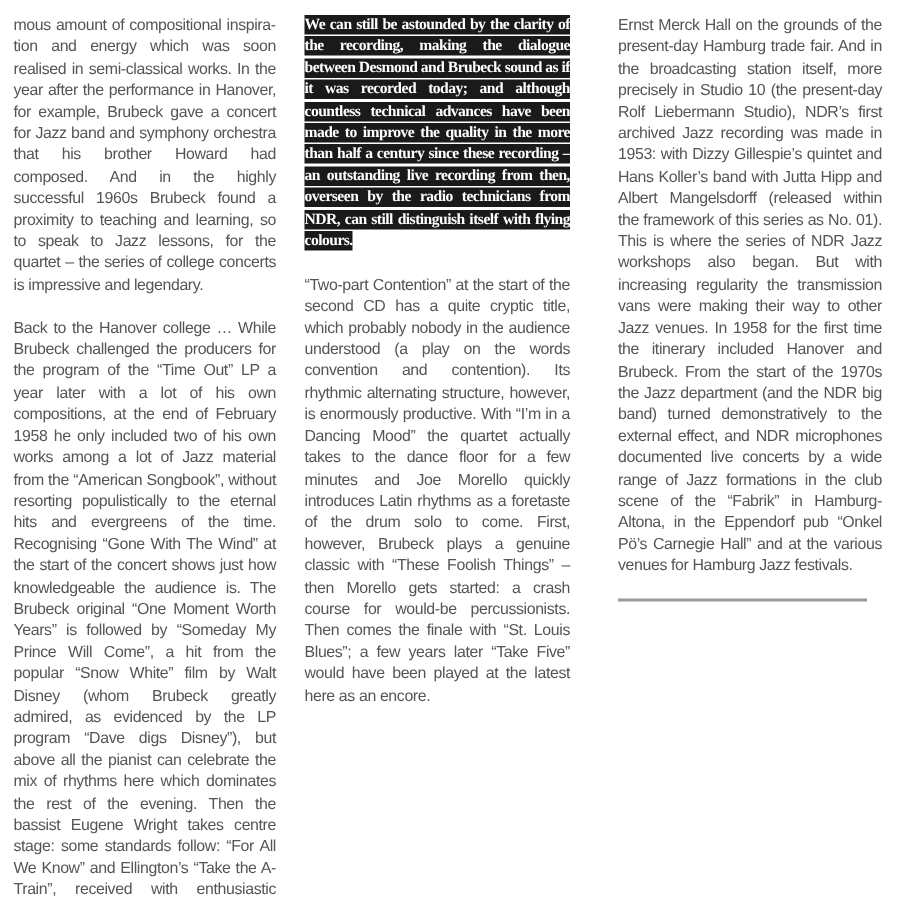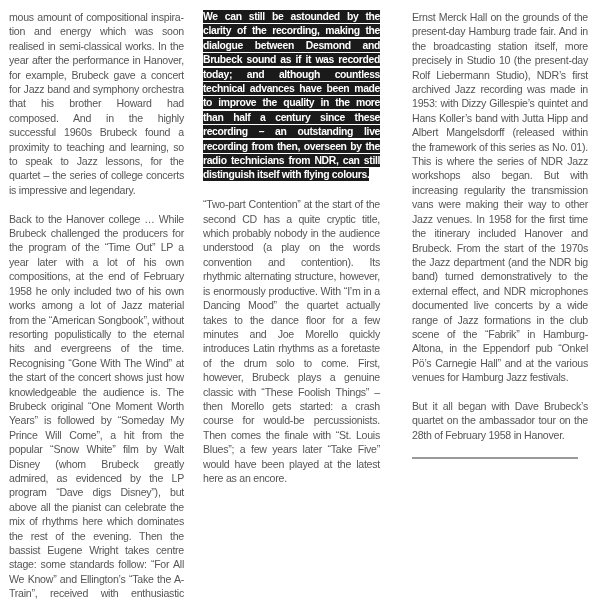--- a/index.html
+++ b/index.html
@@ -22,20 +22,21 @@
   }
   .col-left { left: 9px; }
   .col-mid { left: 203px; width: 177px; }
   .col-right { left: 412px; width: 176px; }
   .col p { margin: 0 0 14.4px 0; }
   .highlight {
     color: #ffffff;
     font-weight: bold;
     font-size: 10.4px;
     letter-spacing: -0.35px;
+    font-family: Liberation Serif, serif;
   }
   .highlight span {
     background: #1a1a1a;
     box-decoration-break: clone;
     -webkit-box-decoration-break: clone;
     padding: 1px 0;
   }
   .rule {
     border: 0;
     border-top: 1px solid #9a9a9a;
@@ -56,16 +57,15 @@
 </div>
 
 <div class="col col-mid">
   <p class="highlight"><span>We can still be astounded by the clarity of the recording, making the dialogue between Desmond and Brubeck sound as if it was recorded today; and although countless technical advances have been made to improve the quality in the more than half a century since these recording – an outstanding live recording from then, overseen by the radio technicians from NDR, can still distinguish itself with flying colours.</span></p>
   <p>“Two-part Contention” at the start of the second CD has a quite cryptic title, which probably nobody in the audience under­stood (a play on the words convention and contention). Its rhythmic alternating structure, however, is enormously pro­ductive. With “I’m in a Dancing Mood” the quartet actually takes to the dance floor for a few minutes and Joe Morello quickly introduces Latin rhythms as a foretaste of the drum solo to come. First, however, Brubeck plays a genuine clas­sic with “These Foolish Things” – then Morello gets started: a crash course for would-be percussionists. Then comes the finale with “St. Louis Blues”; a few years later “Take Five” would have been played at the latest here as an encore.</p>
 
 </div>
 
 <div class="col col-right">
   <p>Ernst Merck Hall on the grounds of the present-day Hamburg trade fair. And in the broadcasting station itself, more pre­cisely in Studio 10 (the present-day Rolf Liebermann Studio), NDR’s first archived Jazz recording was made in 1953: with Dizzy Gillespie’s quintet and Hans Koller’s band with Jutta Hipp and Albert Man­gelsdorff (released within the framework of this series as No. 01). This is where the series of NDR Jazz workshops also began. But with increasing regularity the transmission vans were making their way to other Jazz venues. In 1958 for the first time the itinerary included Hanover and Brubeck. From the start of the 1970s the Jazz department (and the NDR big band) turned demonstratively to the external ef­fect, and NDR microphones documented live concerts by a wide range of Jazz for­mations in the club scene of the “Fabrik” in Hamburg-Altona, in the Eppendorf pub “Onkel Pö’s Carnegie Hall” and at the va­rious venues for Hamburg Jazz festivals.</p>
-  <p>But it all began with Dave Brubeck’s quar­tet on the ambassador tour on the 28th of February 1958 in Hanover.</p>
   <hr class="rule">
   <hr class="rule">
 </div>
 
 </body></html>

